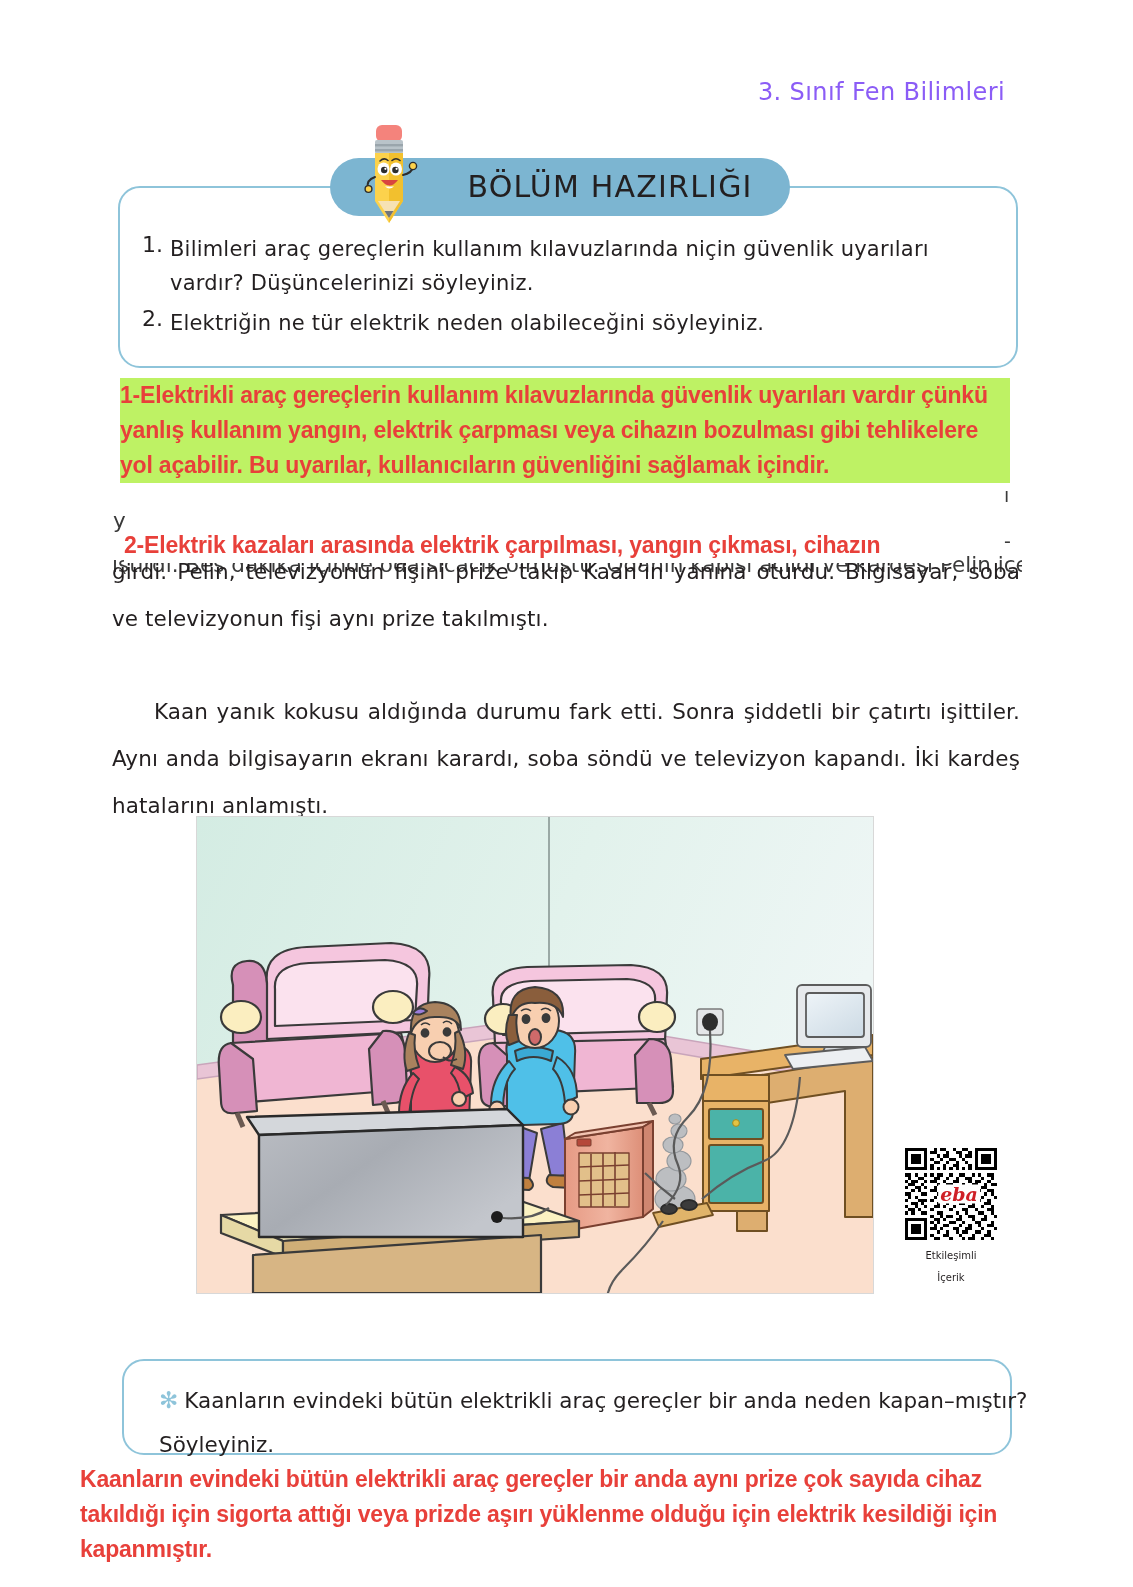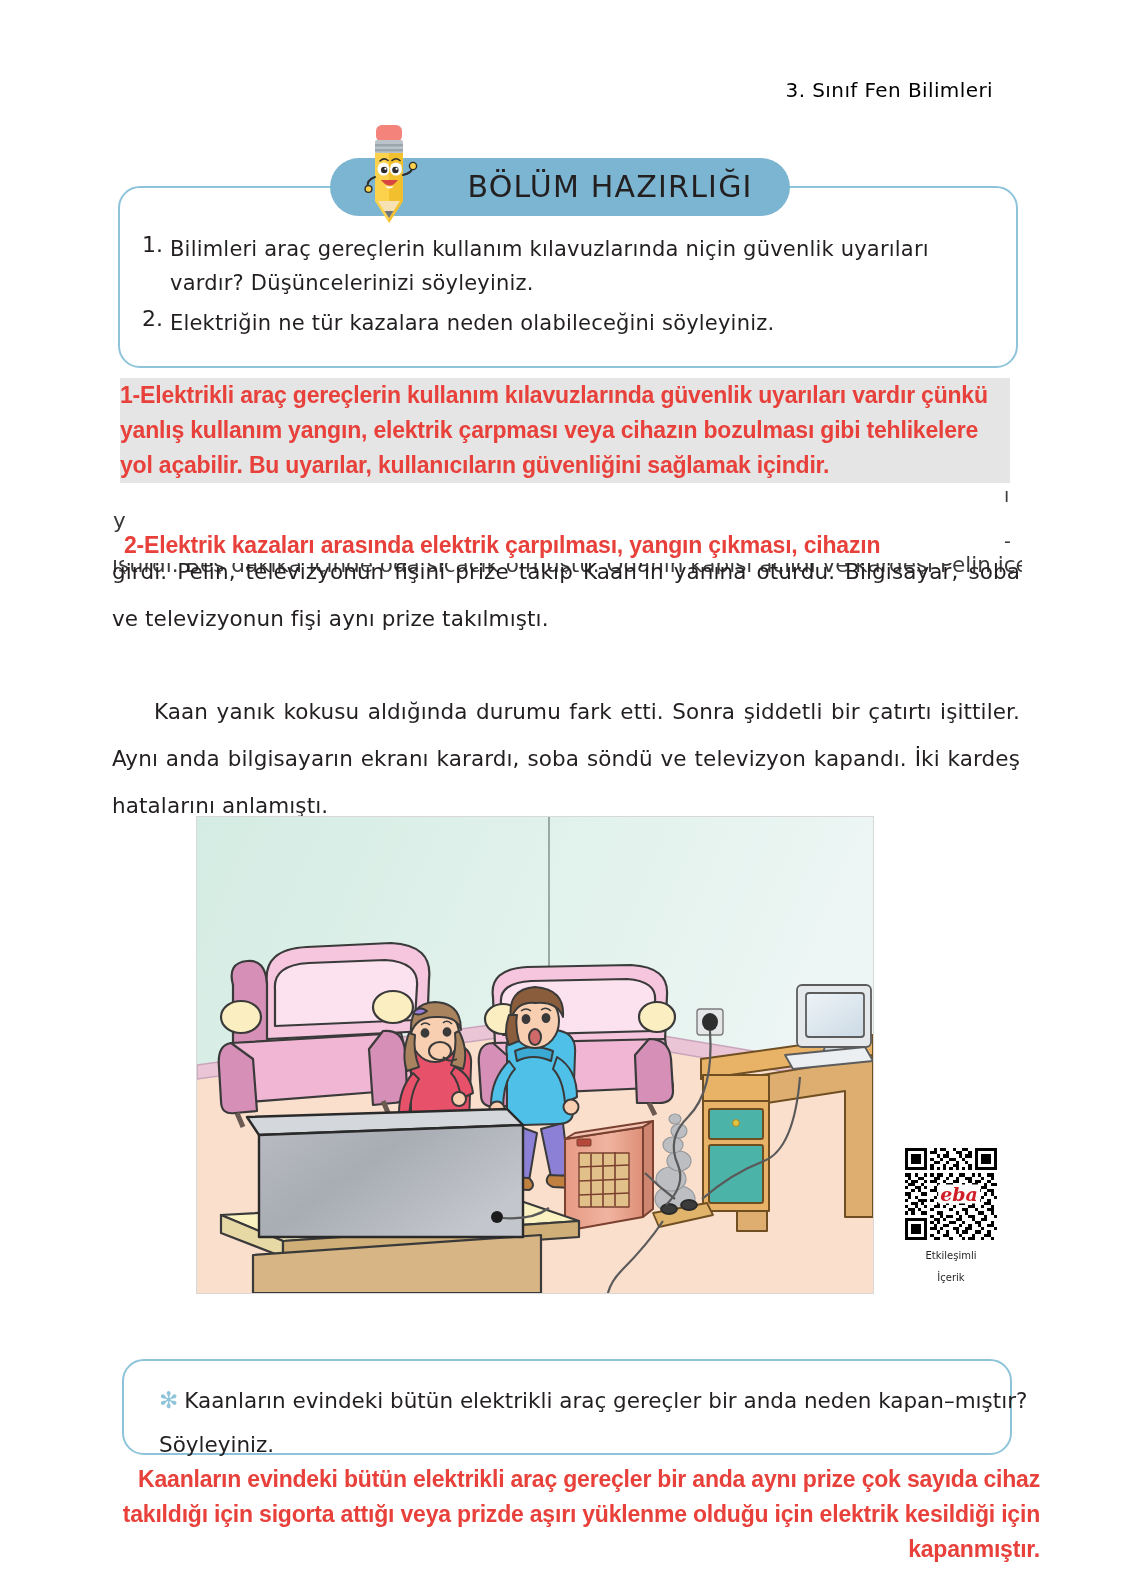--- a/index.html
+++ b/index.html
@@ -15,24 +15,24 @@
     width: 1133px;
     height: 1587px;
     background: #ffffff;
     overflow: hidden;
   }
 
   
   .page-header {
     position: absolute;
     top: 78px;
-    right: 140px;
-    font-family: "DejaVu Sans", sans-serif;
-    font-size: 20px;
-    color: #000000;
+    right: 128px;
+    font-family: "DejaVu Sans", sans-serif;
+    font-size: 24px;
+    color: #8b5cf6;
     letter-spacing: 0.4px;
     white-space: nowrap;
   }
 
   
   .banner-wrap {
     position: absolute;
     left: 330px;
     top: 158px;
     width: 460px;
@@ -178,38 +178,37 @@
     font-weight: bold;
     color: #e8403a;
     letter-spacing: -0.2px;
   }
   #answer-1 {
     left: 120px;
     top: 378px;
     width: 890px;
     font-size: 23px;
     line-height: 35px;
-    background: #e5e5e5;
+    background: #bef264;
   }
   #answer-2 {
     left: 124px;
     top: 528px;
     width: 830px;
     font-size: 23px;
     line-height: 35px;
     background: #ffffff;
   }
   #answer-3 {
     left: 80px;
     top: 1462px;
     width: 960px;
     font-size: 23px;
     line-height: 35px;
     background: #ffffff;
-    text-align: right;
   }
 
   
   .bottom-q {
     position: absolute;
     left: 140px;
     top: 1378px;
     width: 880px;
     font-family: "DejaVu Sans", sans-serif;
     font-size: 21.5px;
@@ -283,21 +282,21 @@
   <div class="page-header">3. Sınıf Fen Bilimleri</div>
 
   <div class="qbox" id="qbox-top">
     <div class="q-list">
       <div class="q-item">
         <span class="q-num">1.</span>
         <span class="q-text">Bilimleri araç gereçlerin kullanım kılavuzlarında niçin güvenlik uyarıları vardır? Düşüncelerinizi söyleyiniz.</span>
       </div>
       <div class="q-item">
         <span class="q-num">2.</span>
-        <span class="q-text">Elektriğin ne tür kazalara neden olabileceğini söyleyiniz.</span>
+        <span class="q-text">Elektriğin ne tür elektrik neden olabileceğini söyleyiniz.</span>
       </div>
     </div>
   </div>
 
   <div class="banner-wrap">
     <div class="banner-pill"></div>
     <div class="banner-title">BÖLÜM HAZIRLIĞI</div>
     <svg class="pencil-mascot" viewBox="0 0 62 104">
 
       <rect x="18" y="2" width="26" height="17" rx="6" fill="#f4837c"></rect>

